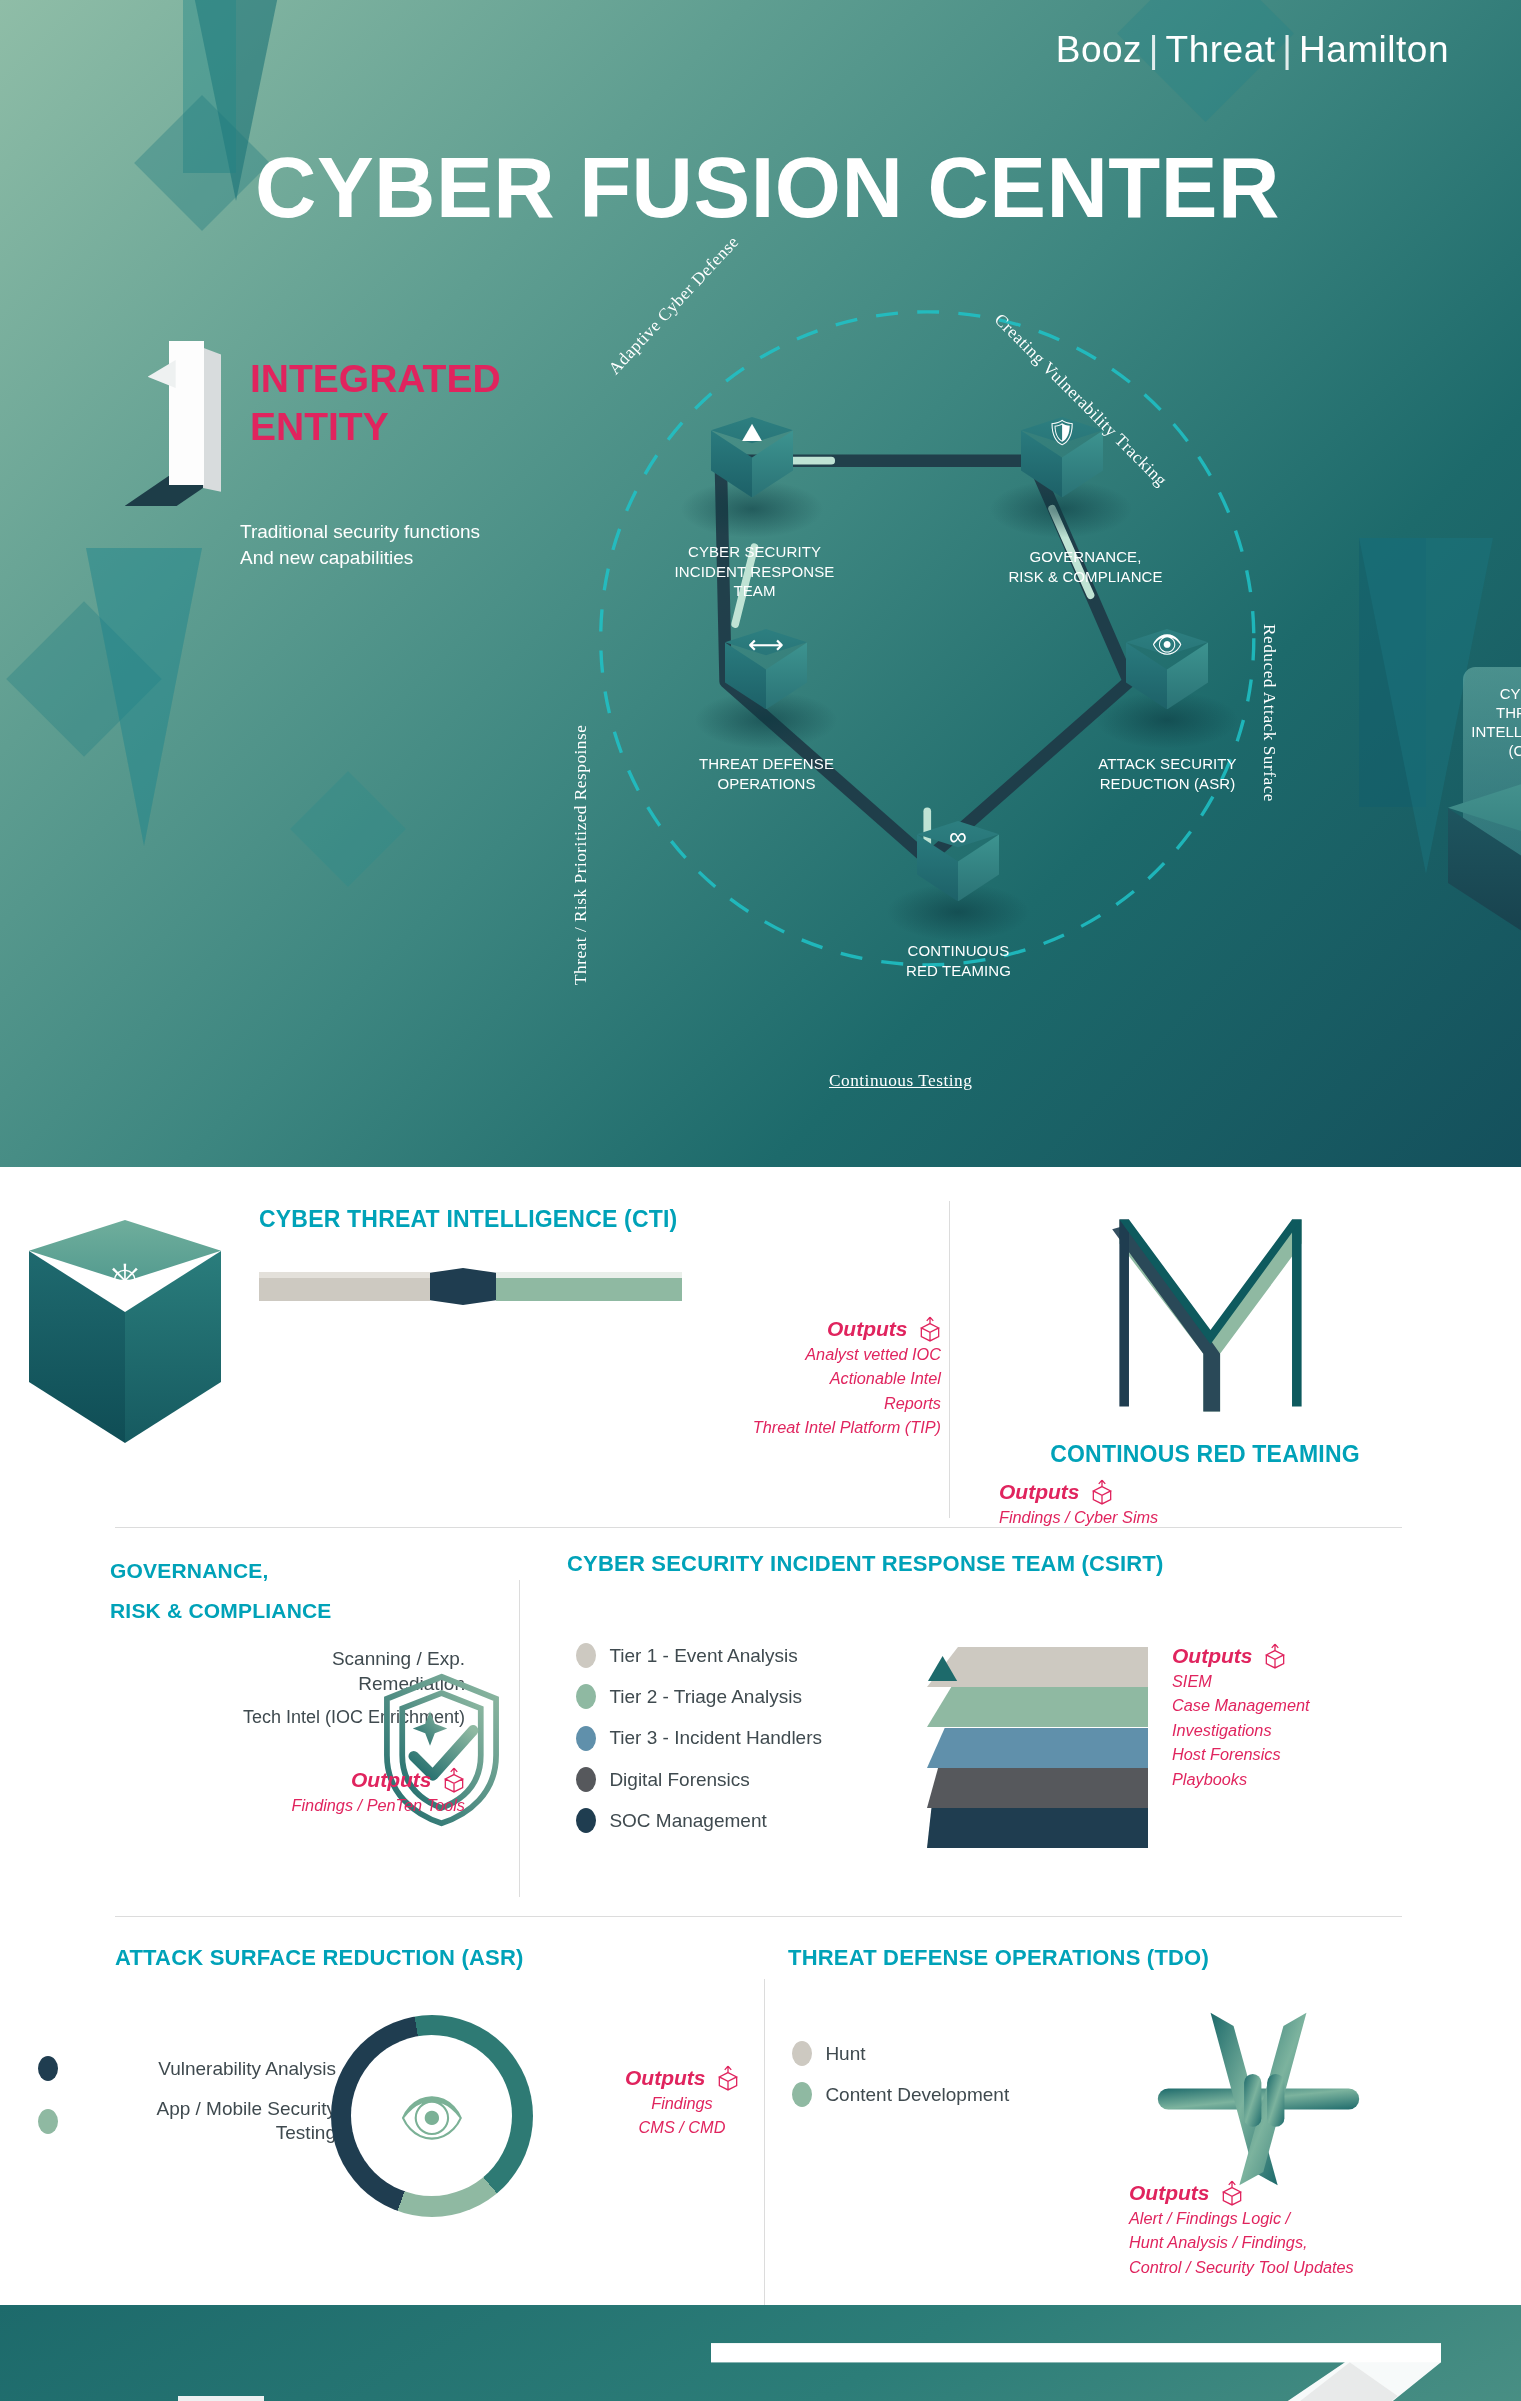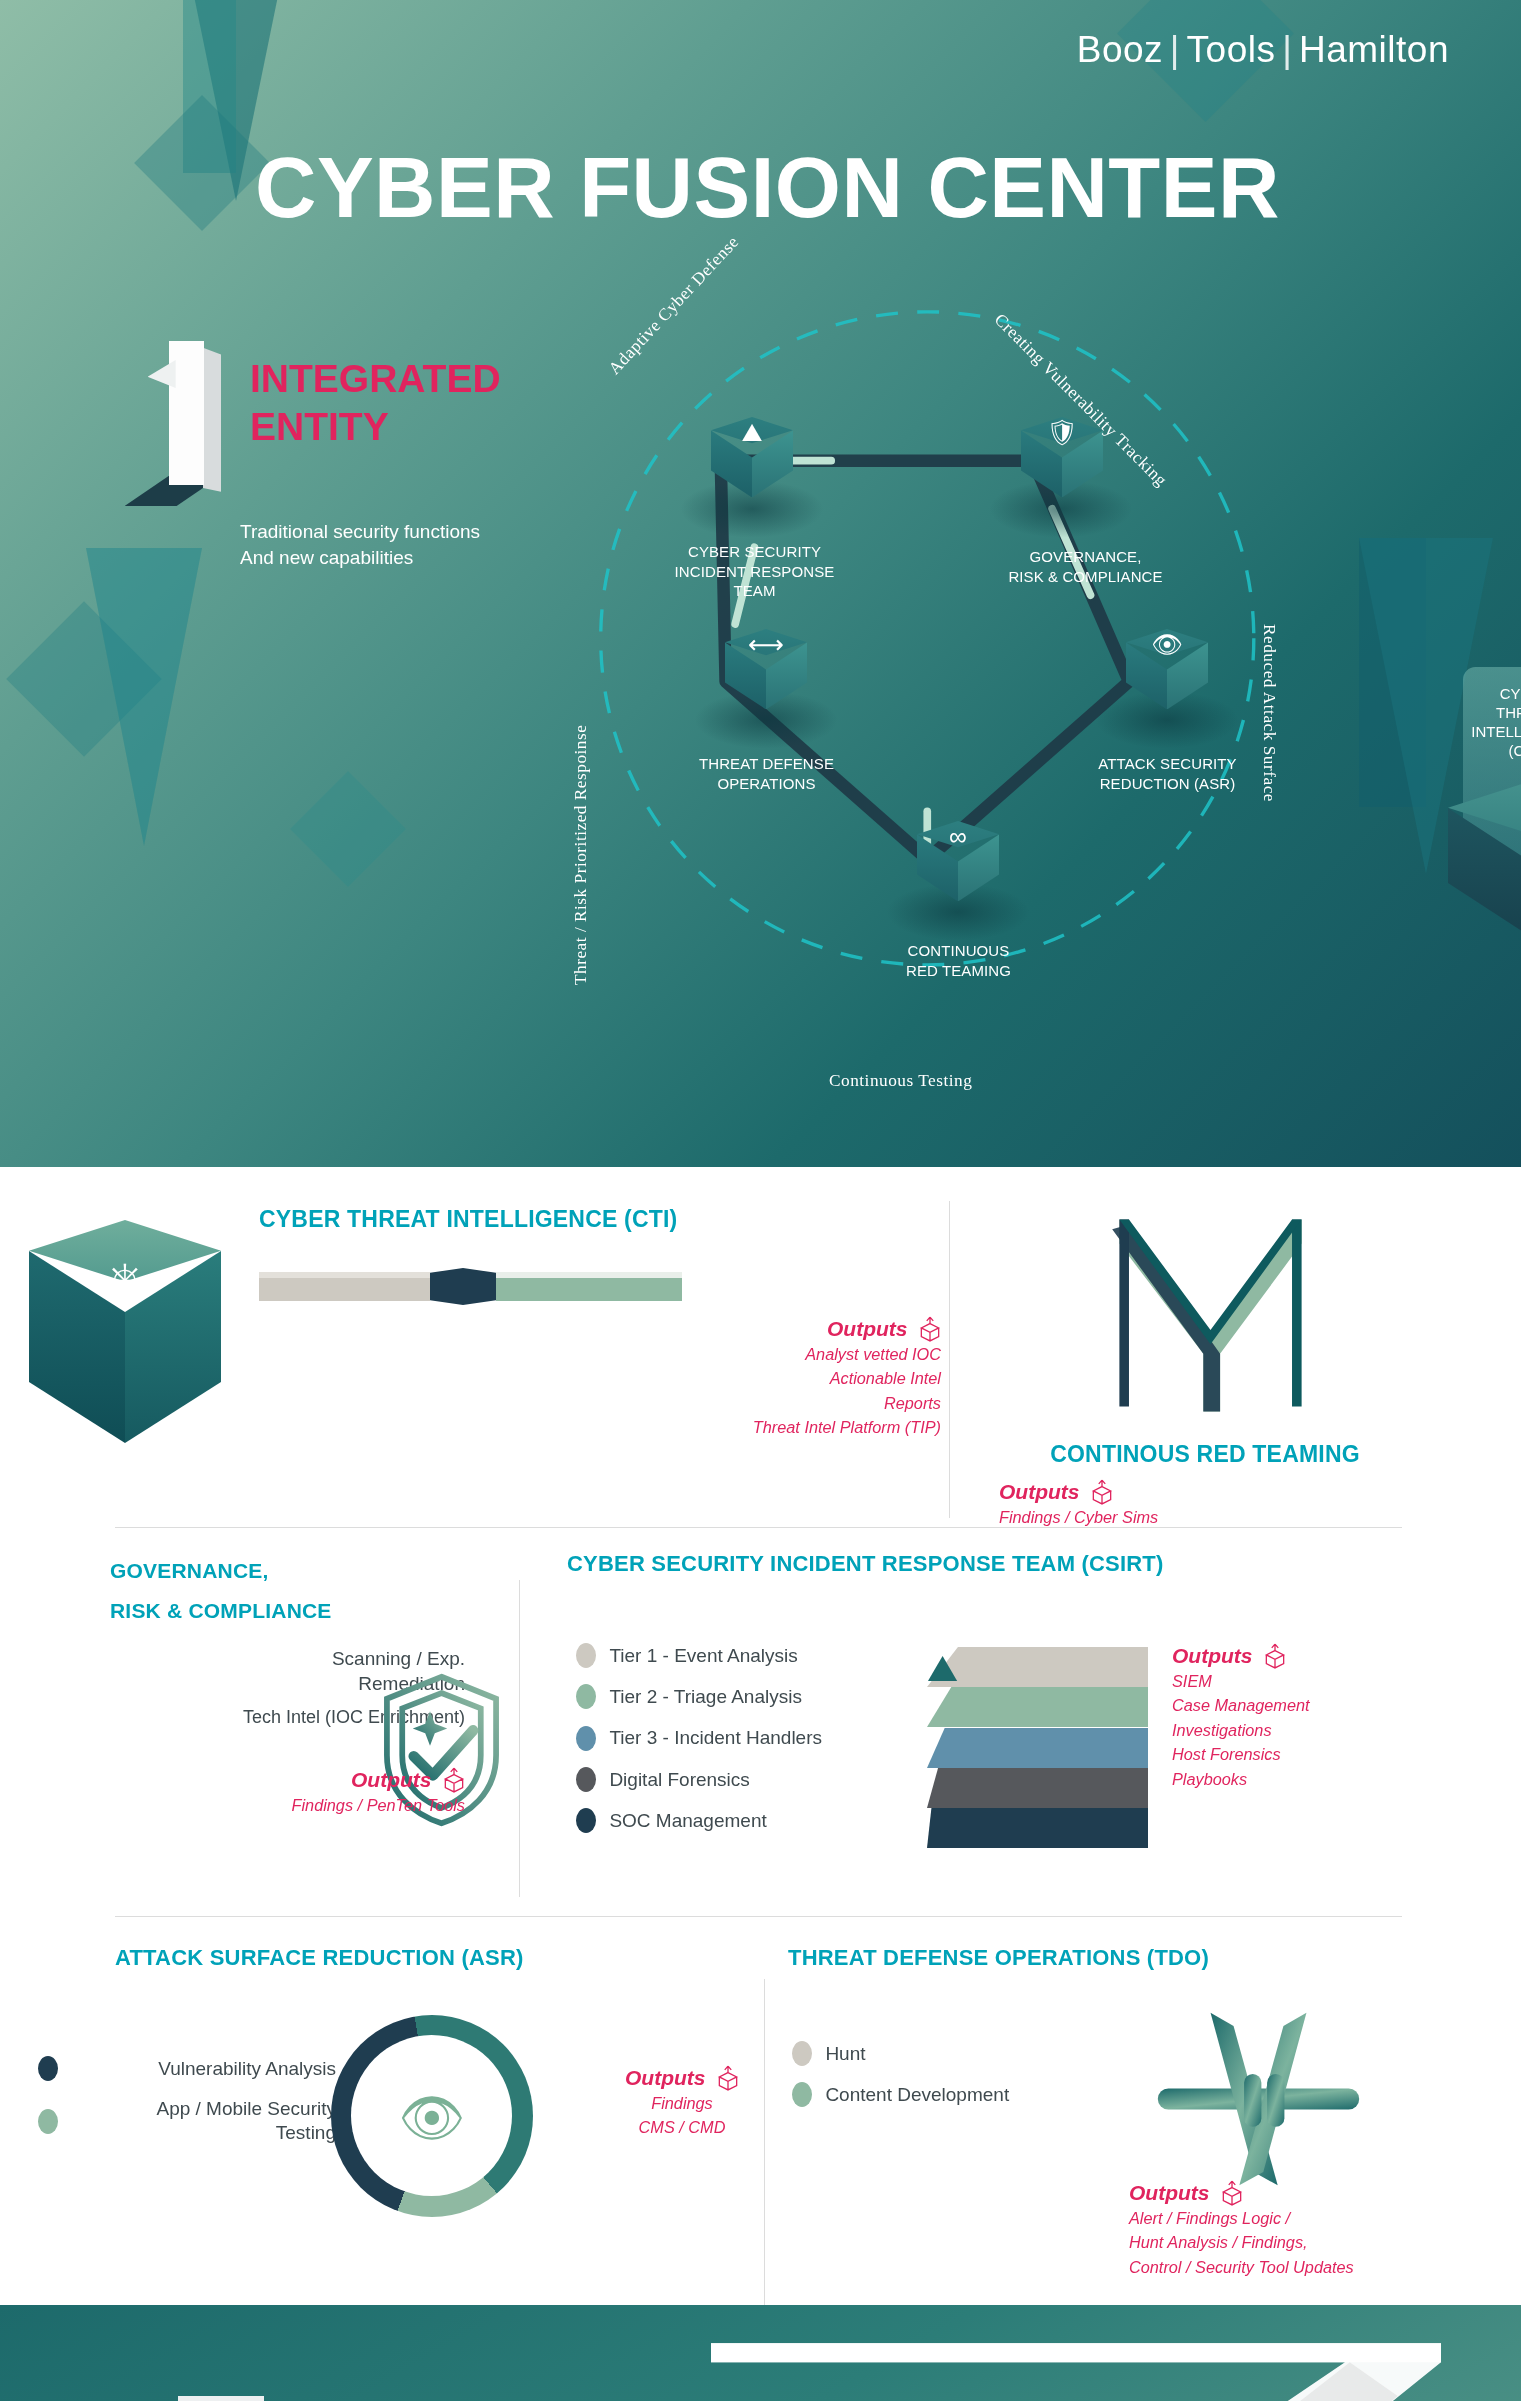--- a/index.html
+++ b/index.html
@@ -211,21 +211,21 @@
     <div class="hero-deco d1b"></div>
     <div class="hero-deco d3"></div>
     <div class="hero-deco d8"></div>
     <div class="hero-deco d5"></div>
     <div class="hero-deco d2"></div>
     <div class="hero-deco d4"></div>
     <div class="hero-deco d7"></div>
     <div class="hero-deco d6"></div>
 
     <div class="brand-top">
-      <span>Booz</span><span class="bar">|</span><span>Tools</span><span class="bar">|</span><span>Hamilton</span>
+      <span>Booz</span><span class="bar">|</span><span>Threat</span><span class="bar">|</span><span>Hamilton</span>
     </div>
 
     <h1 class="hero-title">CYBER FUSION CENTER</h1>
 
     <div class="numeral-1">
       <div class="shadow"></div>
         <div class="side"></div>
         <div class="face"></div>
         <div class="nose"></div>
     </div>
@@ -307,21 +307,21 @@
           <div class="lf"></div>
           <div class="rt"></div>
         <div class="glyph">⟷</div>
       </div>
       <div class="node-label" style="left:89px; top:495px; width:231px;">THREAT DEFENSE
 OPERATIONS</div>
 
       <div class="arc-label" style="left:50px; top:103px; transform:rotate(-47deg); transform-origin:left center;">Adaptive Cyber Defense</div>
       <div class="arc-label" style="left:435px; top:48px; transform:rotate(45deg); transform-origin:left center;">Creating Vulnerability Tracking</div>
       <div class="arc-label" style="left:707px; top:355px; transform:rotate(90deg); transform-origin:left center;">Reduced Attack Surface</div>
-      <div class="arc-label" style="left:267px; top:812px;">Continuous Testing</div>
+      <div class="arc-label" style="left:267px; top:812px;text-decoration:underline;">Continuous Testing</div>
       <div class="arc-label" style="left:19px; top:716px; transform:rotate(-90deg); transform-origin:left center;">Threat / Risk Prioritized Respoinse</div>
     </div>
   </section>
 
   <div class="hdiv" style="left:115px; top:1527px; width:1287px;"></div>
   <div class="vdiv" style="left:949px; top:1201px; height:317px;"></div>
 
   <div class="cti-block">
     <div class="sec-title">CYBER THREAT INTELLIGENCE (CTI)</div>
   </div>

